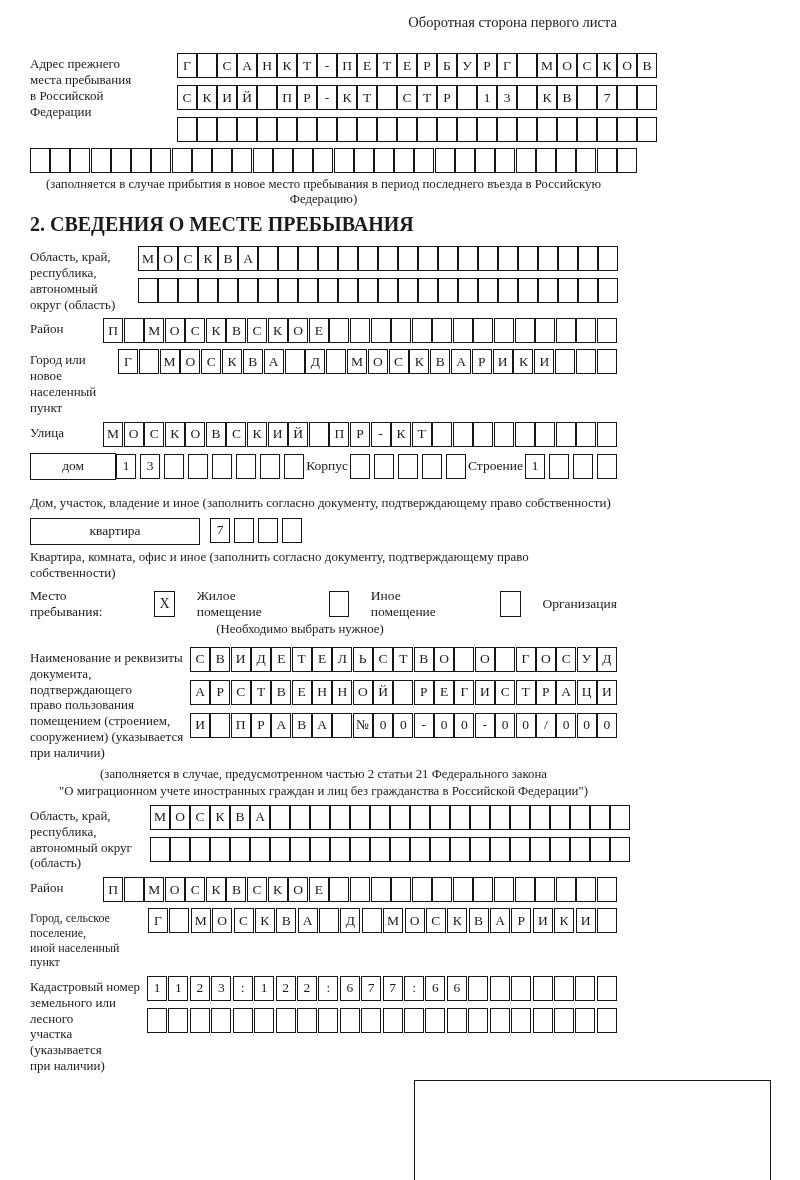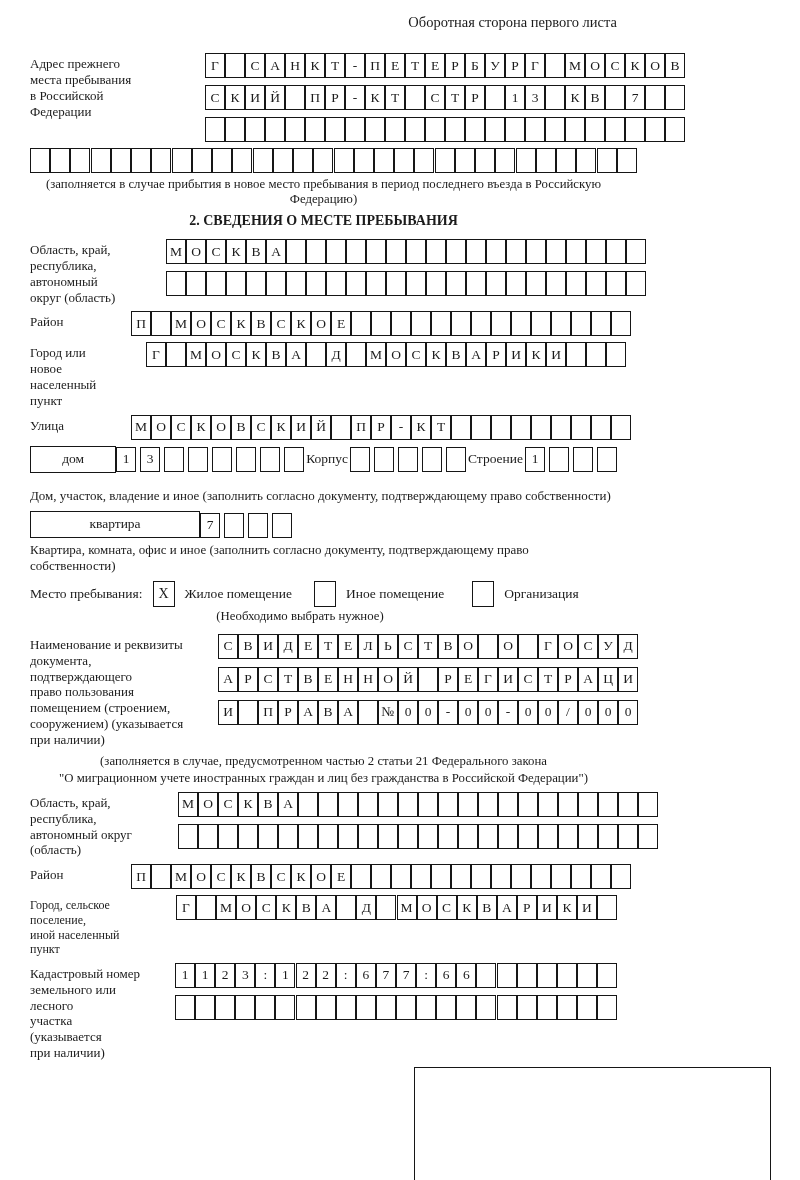--- a/index.html
+++ b/index.html
@@ -2,47 +2,47 @@
 <html><head>
 <meta charset="utf-8">
 <style>
   html,body { margin:0; padding:0; background:#fff; }
   body { width:800px; height:1180px; overflow:hidden; color:#1b1b1b;
          font-family:"Liberation Serif","DejaVu Serif",serif; }
   .sheet { box-sizing:border-box; width:663px; height:1180px; padding:14px 46px 0 30px; }
 
   .hdr { text-align:right; font-size:14.5px; margin-bottom:22px; }
 
-  .field { display:flex; align-items:flex-start; margin-bottom:6px;gap:28px; }
+  .field { display:flex; align-items:flex-start; margin-bottom:6px; }
   .label { font-size:13px; line-height:1.22; padding-top:3px; }
   .lines { white-space:pre-line; }
   .rows  { flex:1; display:flex; flex-direction:column; gap:7px; }
   .cells { display:flex; justify-content:space-between; }
   .cells-inline { display:flex; gap:4px; }
   .cell { box-sizing:border-box; flex:0 0 20px; width:20px; height:25px;
           border:1.5px solid #161616; display:inline-flex; align-items:center;
           justify-content:center; font-size:13.5px; background:#fff; }
 
   .w147{flex:0 0 147px;} .w108{flex:0 0 108px;} .w73{flex:0 0 73px;}
   .w88{flex:0 0 88px;}  .w160{flex:0 0 160px;} .w120{flex:0 0 120px;}
   .w118{flex:0 0 118px; font-size:12px;} .w117{flex:0 0 117px;}
 
   .fullrow { margin-right:-20px; margin-bottom:4px; }
   .note-c { text-align:center; font-size:12.8px; margin:2px 0 6px; }
   .note-l { font-size:13px; margin:-1px 0 7px; }
-  .sec-title { text-align:center; font-weight:bold; font-size:14px; margin:4px 0 10px; }
+  .sec-title { text-align:left; font-weight:bold; font-size:20px; margin:4px 0 10px; }
   .sub-title { text-align:center; font-weight:bold; font-size:14.5px; margin:14px 0 8px; }
 
   .boxrow { display:flex; align-items:center; justify-content:space-between; margin-bottom:16px; }
   .labelbox { box-sizing:border-box; width:170px; height:27px; border:1.5px solid #161616;
               display:flex; align-items:center; justify-content:center; font-size:13.5px; }
   .inline-label { font-size:13.5px; padding:0 2px; }
-  .kvrow { display:flex; align-items:flex-end; margin-bottom:5px; }
-
-  .placerow { display:flex; align-items:center; gap:10px; font-size:13.5px; margin:6px 0 2px; }
+  .kvrow { display:flex; align-items:flex-start; gap:10px; margin-bottom:5px; }
+
+  .placerow { display:flex; align-items:center; gap:22px; font-size:13.5px; margin:6px 0 2px; }
   .cbox { box-sizing:border-box; width:22px; height:26px; border:1.5px solid #161616;
           display:inline-flex; align-items:center; justify-content:center; font-size:14px; }
   .choose { text-align:left; font-size:12.8px; margin:2px 0 10px 150px; width:240px; text-align:center; }
 
   .stamp-wrap { margin-left:362px; width:400px; margin-top:4px; }
   .stamp-box  { box-sizing:border-box; width:357px; height:178px; border:1.5px solid #161616; margin:0 auto 7px; }
 </style>
 </head>
 <body>
 

